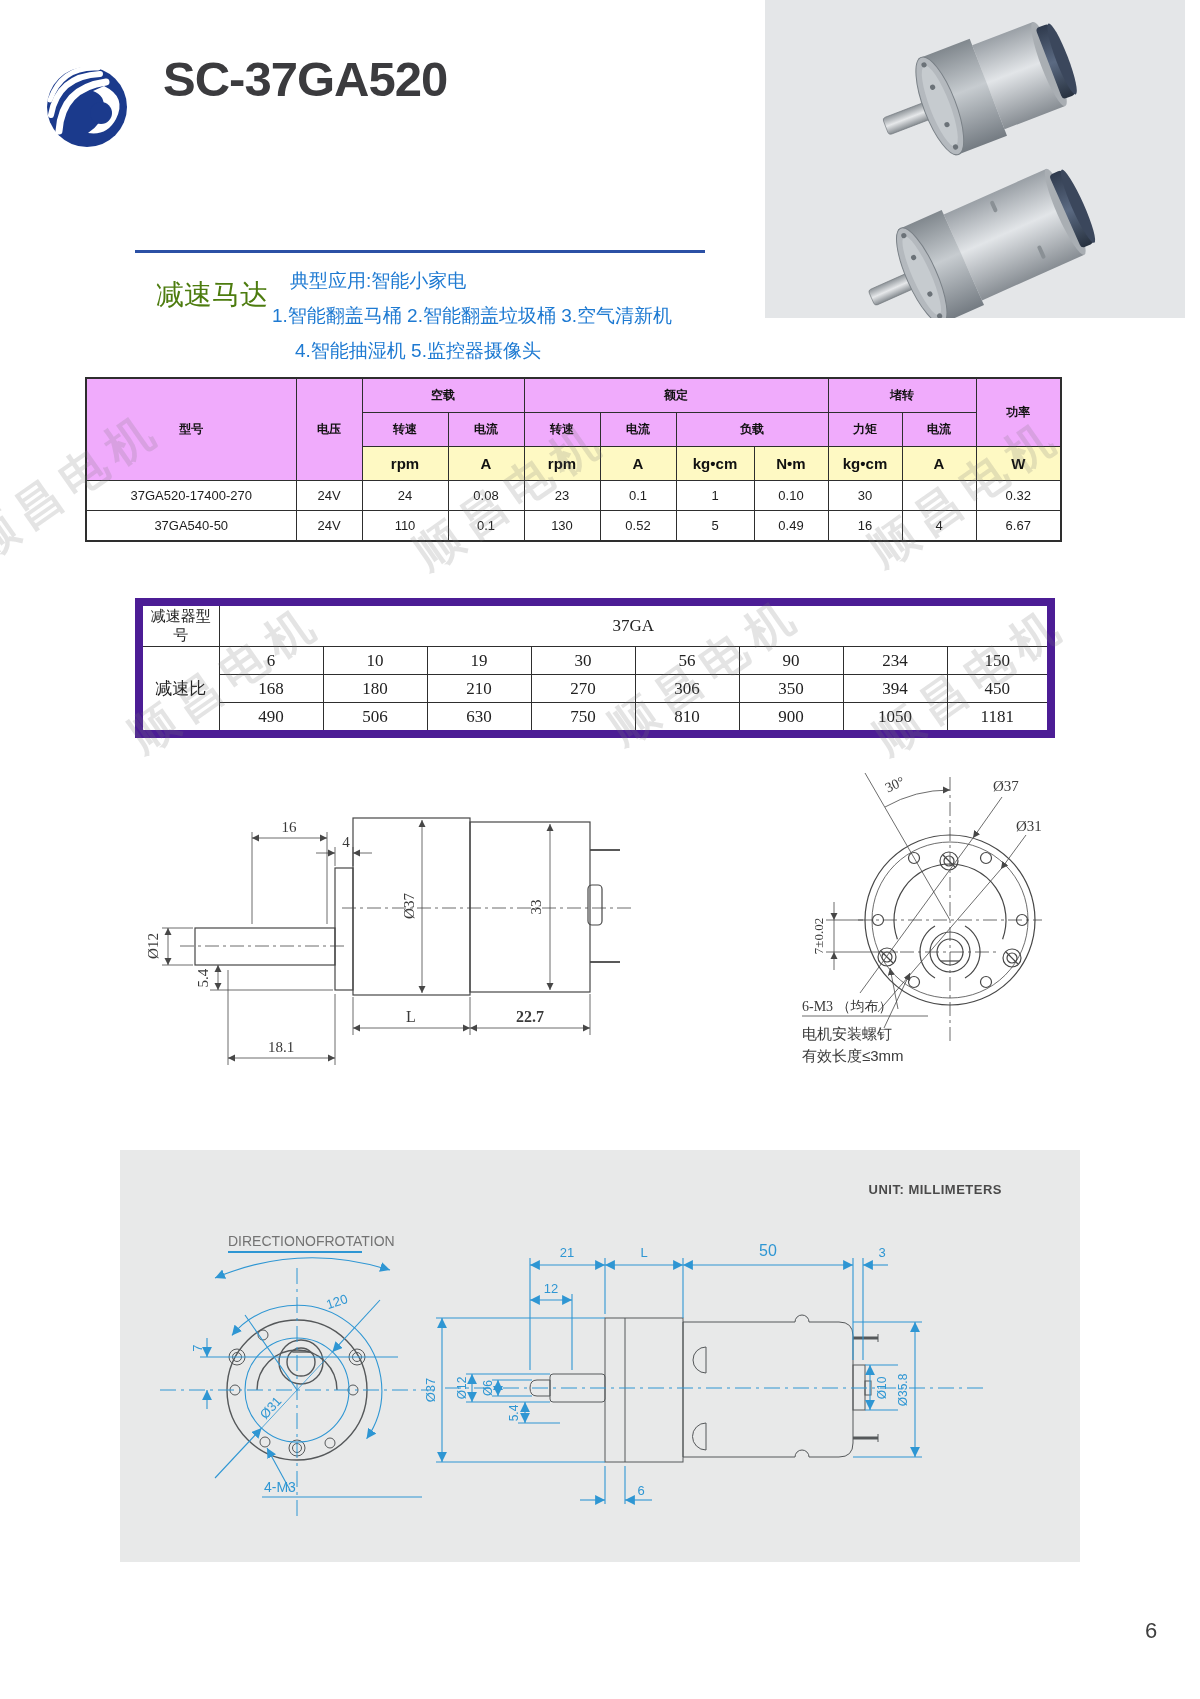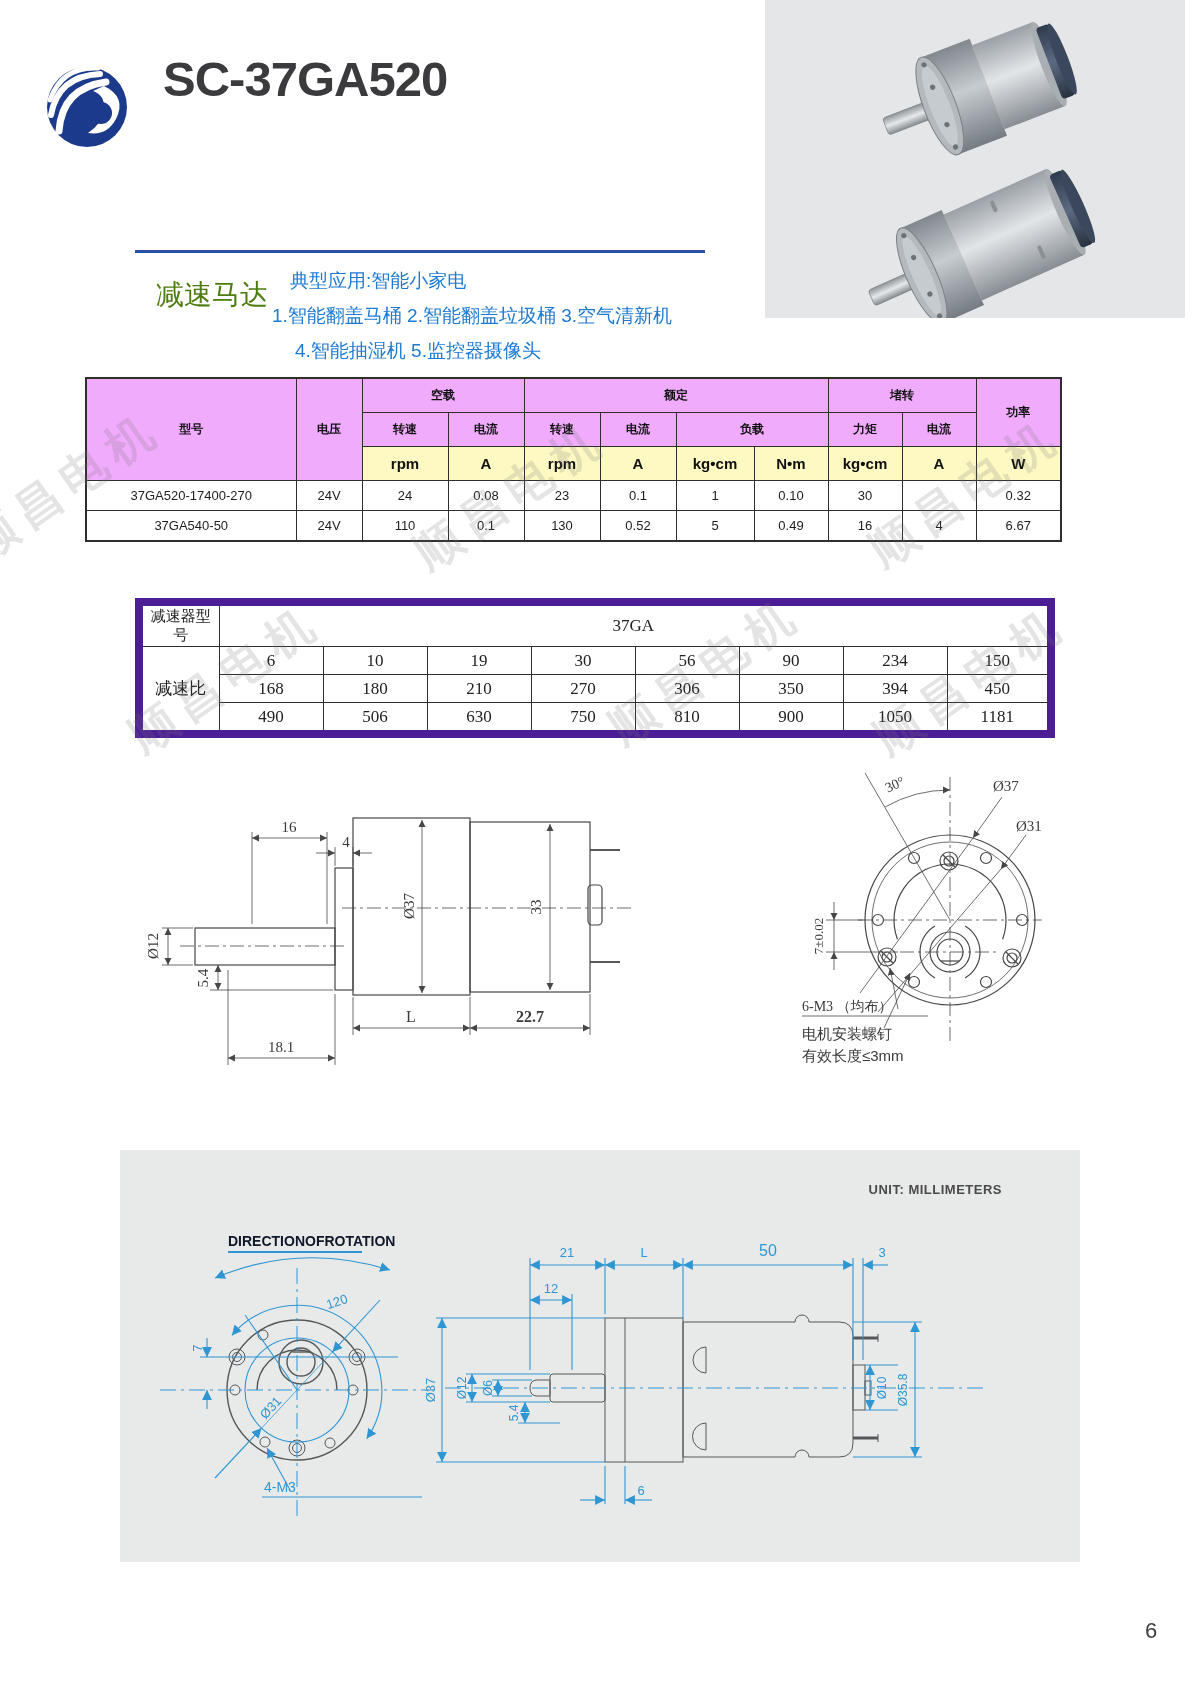--- a/index.html
+++ b/index.html
@@ -31,21 +31,21 @@
   
   svg.blk{position:absolute;z-index:1}
   .ln{stroke:#474747;stroke-width:1.2;fill:none}
   .cl{stroke:#474747;stroke-width:.8;fill:none;stroke-dasharray:14 4 3 4}
   .dm{stroke:#474747;stroke-width:.8;fill:none}
   .ct{font-family:"Liberation Serif",serif;font-size:15px;fill:#3a3a3a;text-anchor:middle}
   .cjk{font-family:"Liberation Sans",sans-serif;font-size:15px;fill:#3a3a3a;text-anchor:start}
   
   .panel{left:120px;top:1150px;width:960px;height:412px;background:#e8e9e9}
   .unitnote{position:absolute;right:78px;top:32px;font-size:13px;font-weight:700;color:#4a4a4a;letter-spacing:.5px}
-  .dirlabel{position:absolute;left:108px;top:83px;font-size:14px;font-weight:700;color:#0f172a}
+  .dirlabel{position:absolute;left:108px;top:83px;font-size:14px;font-weight:400;color:#737373}
   .dirline{position:absolute;left:108px;top:101px;width:134px;height:2px;background:#2e96d3}
   .bd{stroke:#55585a;stroke-width:1.4;fill:none}
   .bdt{stroke:#55585a;stroke-width:1;fill:none}
   .bl{stroke:#2e96d3;stroke-width:1.1;fill:none}
   .bld{stroke:#2e96d3;stroke-width:1;fill:none;stroke-dasharray:16 5 3 5}
   .blt{font-family:"Liberation Sans",sans-serif;font-size:13px;fill:#2e96d3;text-anchor:middle}
   .pageno{left:1145px;top:1618px;font-size:22px;color:#3f3f3f}
 </style>
 </head>
 <body>

